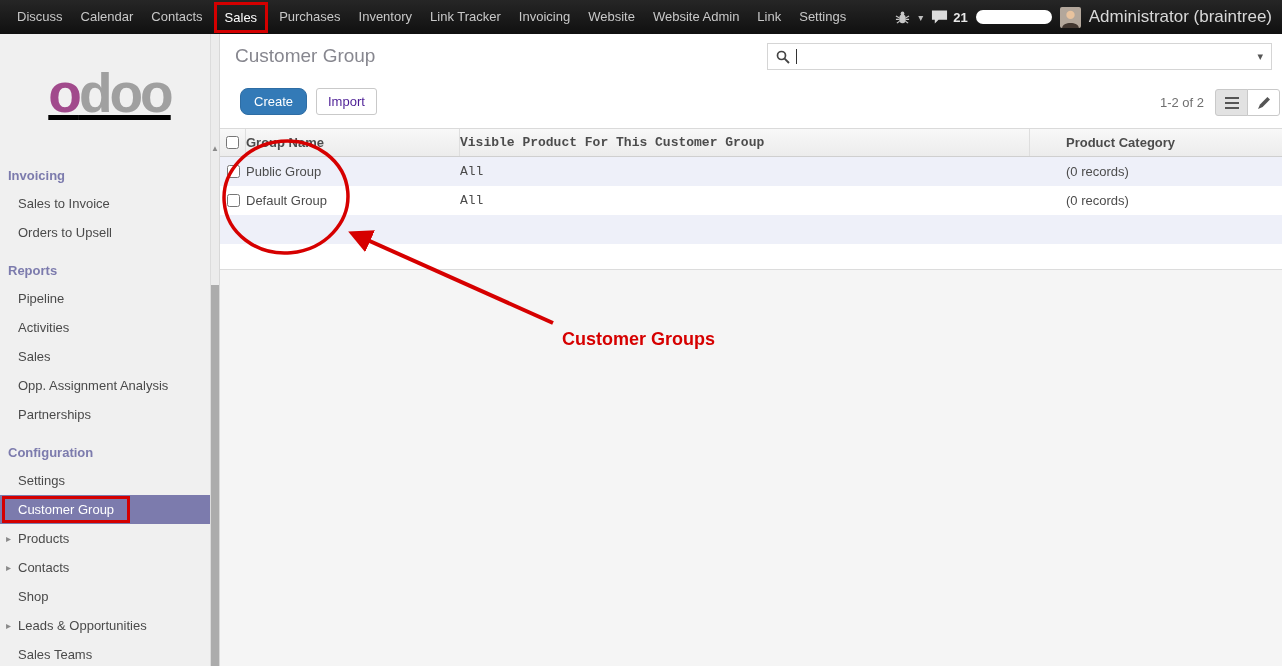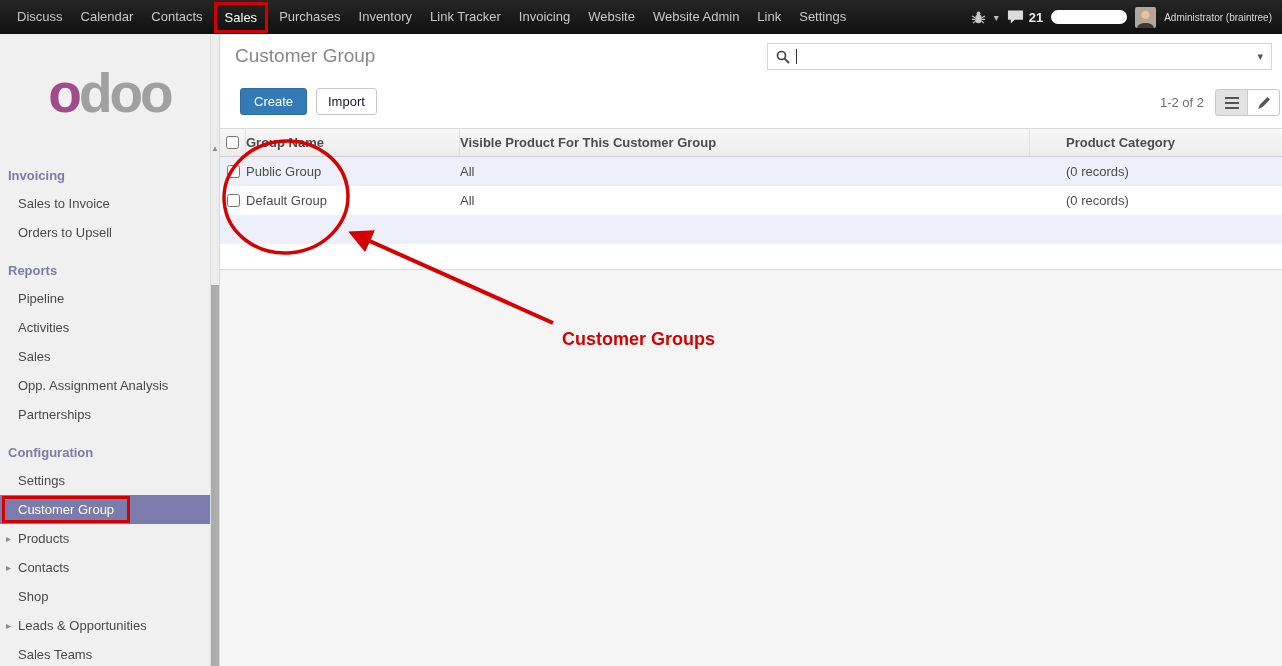--- a/index.html
+++ b/index.html
@@ -23,26 +23,26 @@
   }
   .nav-item.annotated {
     line-height:normal; padding:5px 8px; border:3px solid #d40000;
     color:#fff; margin:0 2px;
   }
   .nav-right { display:flex; align-items:center; gap:8px; padding-right:10px; }
   .nav-caret { color:#bdbdbd; font-size:10px; }
   .msg-count { color:#e8e8e8; font-size:13px; margin-left:-3px;font-weight:bold; }
   .status-pill { width:76px; height:14px; background:#fff; border-radius:8px; }
   .avatar { width:21px; height:21px; border-radius:2px; overflow:hidden; display:block; }
-  .user-name { color:#d8d8d8; font-size:10px; white-space:nowrap;text-align:right; }
+  .user-name { color:#d8d8d8; font-size:17px; white-space:nowrap;text-align:right; }
 
   
   .sidebar {
     position:absolute; top:34px; left:0; width:220px; bottom:0;
-    background:#f0f0f0; border-right:1px solid #d8d8d8;
+    background:#f0f0f0; border-right:1px solid #d8d8d8;text-decoration:underline;
   }
   .logo { height:118px; display:flex; align-items:center; justify-content:center; }
   .logo-text { font-size:55px; font-weight:bold; letter-spacing:-3px; color:#a0a0a0; line-height:1; }
   .logo-text .o1 { color:#a14a8c; }
   .menu { position:absolute; top:118px; left:0; right:9px; }
   .section-title { color:#7c7bad; font-weight:bold; font-size:13px; padding:16px 8px 6px 8px; }
   .menu-item {
     position:relative; font-size:13px; color:#4a4a4a;
     height:29px; line-height:29px; padding:0 4px 0 18px; cursor:pointer;
     white-space:nowrap; overflow:hidden;
@@ -69,27 +69,27 @@
     border:1px solid #d5d5d5; background:#fff; display:flex; align-items:center;
   }
   .searchbox .mag { margin-left:8px; display:flex; }
   .text-cursor { width:1px; height:15px; background:#333; margin-left:6px; }
   .search-caret { margin-left:auto; padding-right:8px; color:#555; font-size:11px; cursor:pointer; }
   .search-input { border:none; outline:none; flex:0 1 auto; width:10px; font-size:13px; }
 
   .toolbar { position:relative; height:48px; }
   .btn-create {
     position:absolute; left:20px; top:8px; height:27px; padding:0 13px;
-    background:#337ab7; border:1px solid #2e6da4; border-radius:3px;
+    background:#337ab7; border:1px solid #2e6da4; border-radius:8px;
     color:#fff; font-size:13px; cursor:pointer;
   }
   .btn-import {
     position:absolute; left:96px; top:8px; height:27px; padding:0 11px;
     background:#fff; border:1px solid #c9c9c9; border-radius:3px;
-    color:#0f172a; font-size:13px; cursor:pointer;
+    color:#4c1d95; font-size:13px; cursor:pointer;
   }
   .pager { position:absolute; right:78px; top:15px; font-size:13px; color:#6f6f6f; }
   .switcher { position:absolute; right:2px; top:9px; display:flex; }
   .switch-btn {
     width:33px; height:27px; border:1px solid #c9c9c9; background:#fff;
     display:flex; align-items:center; justify-content:center; cursor:pointer;
   }
   .switch-btn.first { border-radius:3px 0 0 3px; }
   .switch-btn.last { border-radius:0 3px 3px 0; margin-left:-1px; }
   .switch-btn.active { background:#e2e2e2; }
@@ -103,21 +103,21 @@
   }
   .lv-header > div { border-right:1px solid #dedede; height:100%; display:flex; align-items:center; }
   .lv-header > div:last-child { border-right:none; }
   .lv-row { display:flex; height:29px; flex:0 0 29px; align-items:center; font-size:13px; color:#4c4c4c; background:#fff; cursor:pointer; }
   .lv-row.stripe { background:#eef0f9; }
   .lv-row.empty { cursor:default; }
   .lv-row.short { height:25px; flex:0 0 25px; }
   .col-check { width:26px; display:flex; align-items:center; justify-content:center; }
   .col-check input { margin:0; }
   .col-name { width:214px; }
-  .col-visible { width:570px; }
+  .col-visible { width:570px;font-family:Liberation Mono, monospace; }
   .col-cat { flex:1;margin-left:36px; }
   .content-rest { flex:1; background:#f5f5f5; border-top:1px solid #dcdcdc; }
 
   
   .overlay { position:absolute; top:0; left:0; z-index:100; pointer-events:none; }
   .annot-text {
     position:absolute; left:562px; top:329px; z-index:101;
     color:#d60000; font-weight:bold; font-size:18px; pointer-events:none;
   }
 </style>

